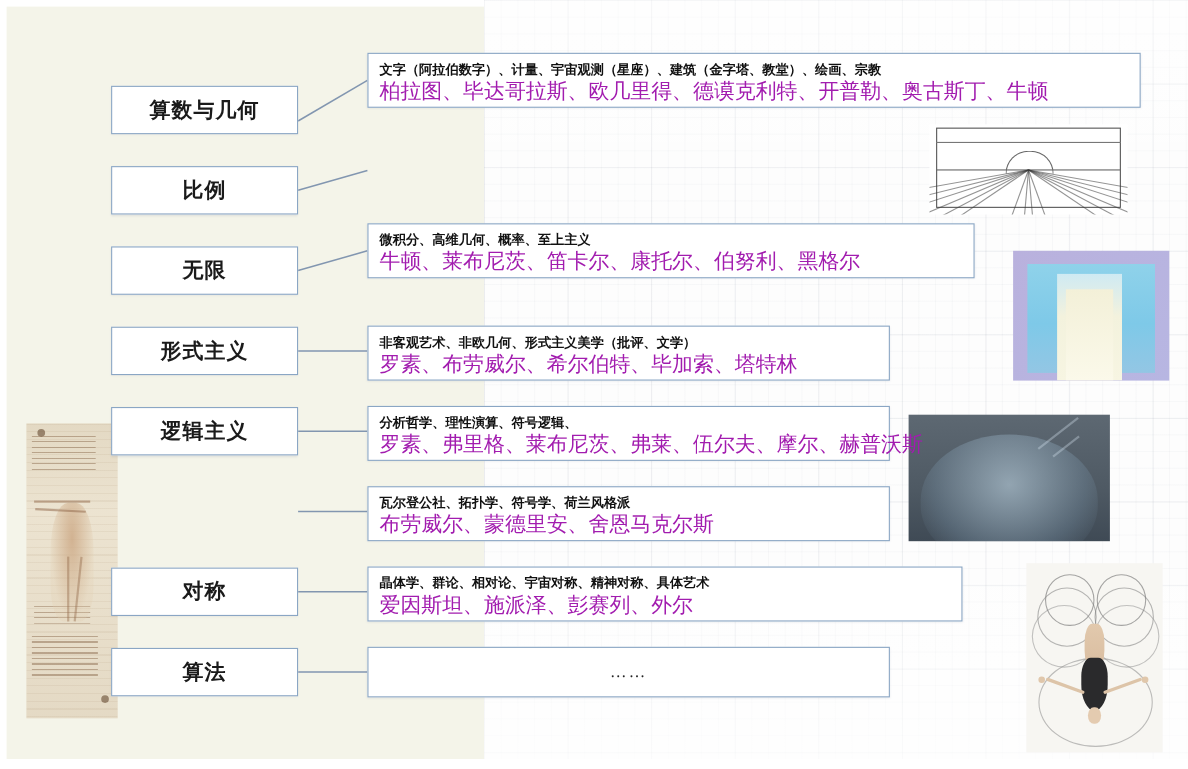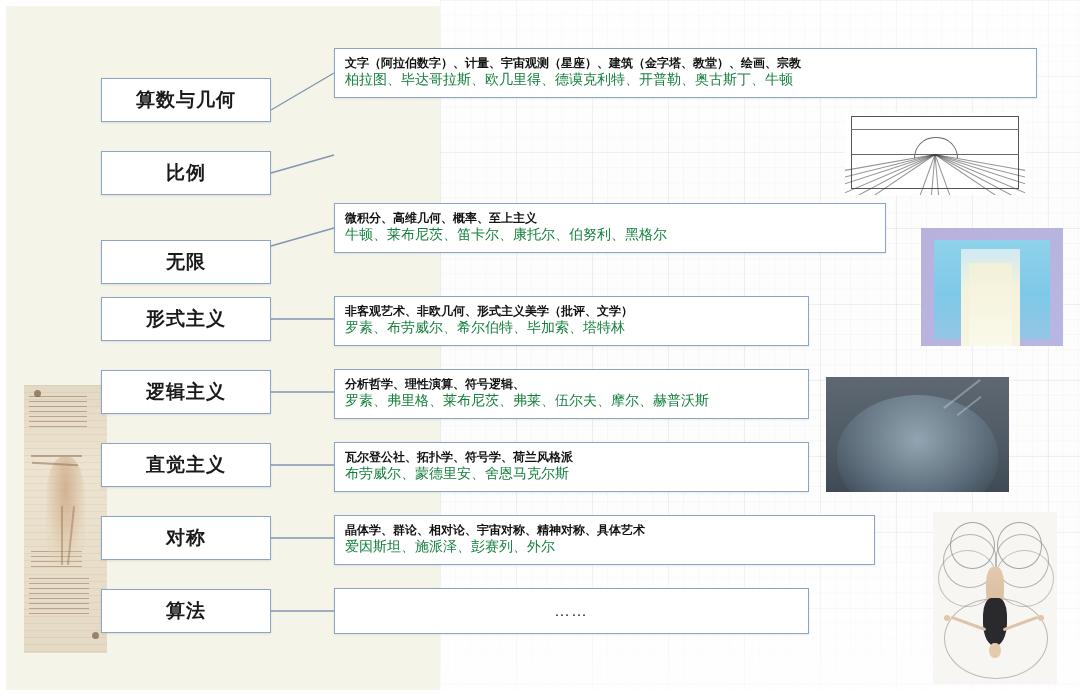--- a/index.html
+++ b/index.html
@@ -54,21 +54,21 @@
     box-sizing:border-box;padding:6px 10px 5px 10px;
     box-shadow:0 1px 2px rgba(120,130,150,.15);
     z-index:5;
   }
   .detail-main{
     font-size:12px;font-weight:bold;color:#111111;line-height:1.35;
     white-space:nowrap;
     font-family:"Liberation Serif","DejaVu Serif",serif;
   }
   .detail-sub{
-    font-size:14px;color:#15803d;line-height:1.35;white-space:nowrap;
+    font-size:19px;color:#a21caf;line-height:1.35;white-space:nowrap;
     font-family:"Liberation Serif","DejaVu Serif",serif;
   }
   .detail-dots{
     font-size:15px;color:#222;text-align:center;line-height:1.3;letter-spacing:2px;
     font-family:"Liberation Serif","DejaVu Serif",serif;
   }
 
   
   .connectors{position:absolute;left:0;top:0;width:1080px;height:699px;z-index:3;pointer-events:none;}
 
@@ -157,31 +157,28 @@
       <line x1="271" y1="611" x2="334" y2="611"></line>
     </g>
   </svg>
 
   <div class="cat-box" style="top:78px">
     <span>算数与几何</span>
   </div>
   <div class="cat-box" style="top:151px">
     <span>比例</span>
   </div>
-  <div class="cat-box" style="top:240px">
+  <div class="cat-box" style="top:224px">
     <span>无限</span>
   </div>
   <div class="cat-box" style="top:297px">
     <span>形式主义</span>
   </div>
   <div class="cat-box" style="top:370px">
     <span>逻辑主义</span>
-  </div>
-  <div class="cat-box" style="top:443px">
-    <span>直觉主义</span>
   </div>
   <div class="cat-box" style="top:516px">
     <span>对称</span>
   </div>
   <div class="cat-box" style="top:589px">
     <span>算法</span>
   </div>
 
   <div class="detail-box" style="top:48px;width:703px;height:50px">
     <div class="detail-main">文字（阿拉伯数字）、计量、宇宙观测（星座）、建筑（金字塔、教堂）、绘画、宗教</div>

